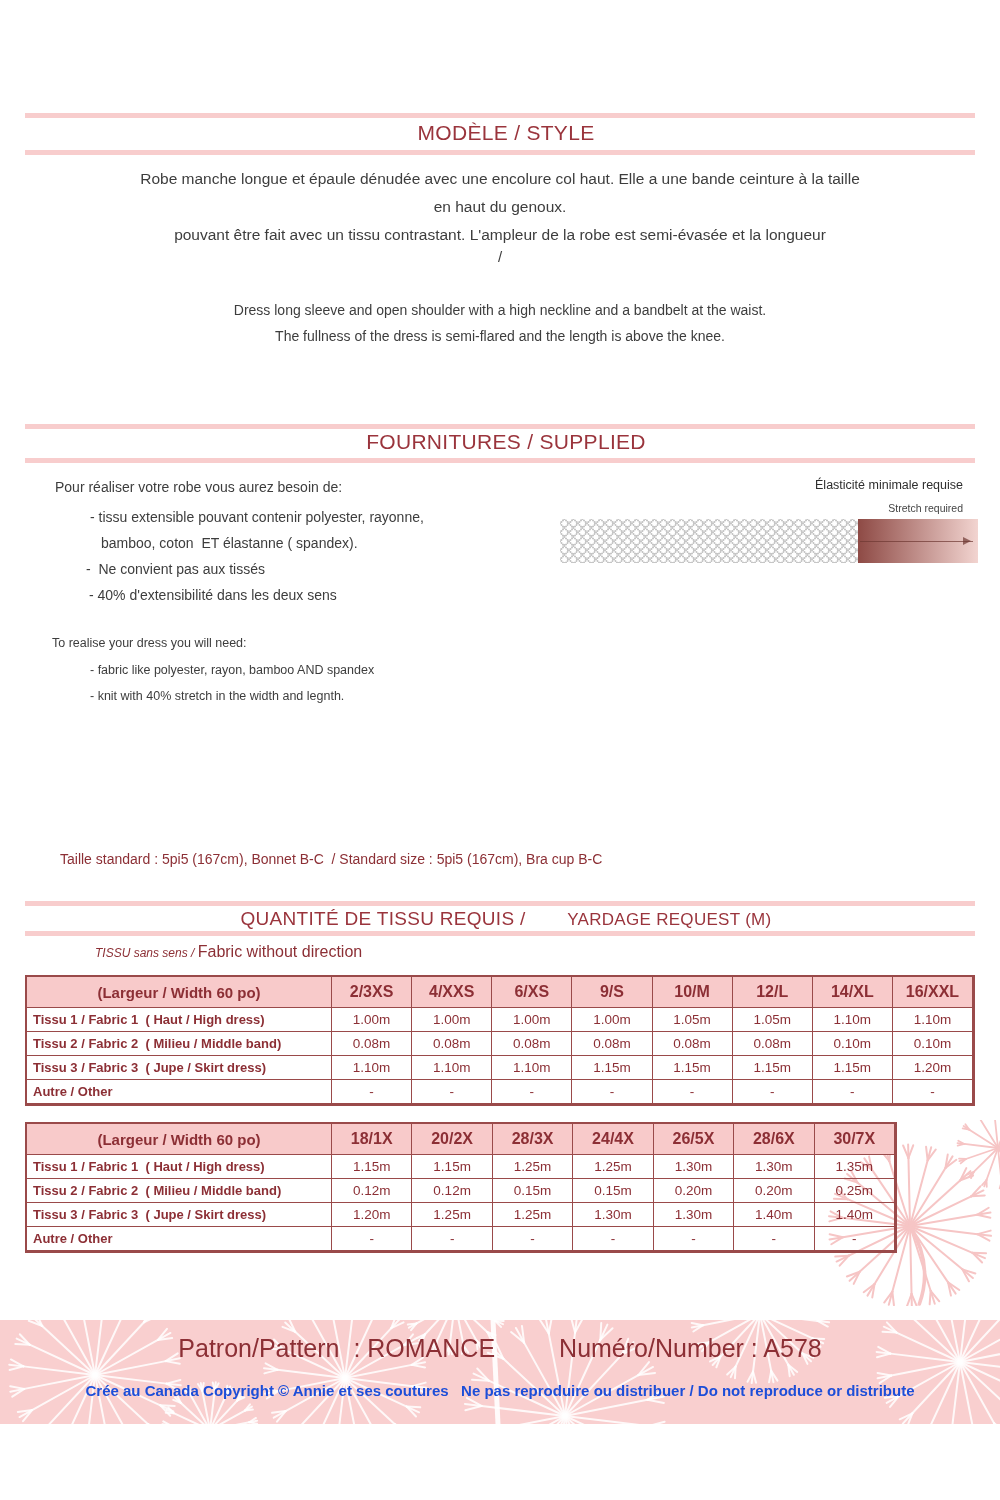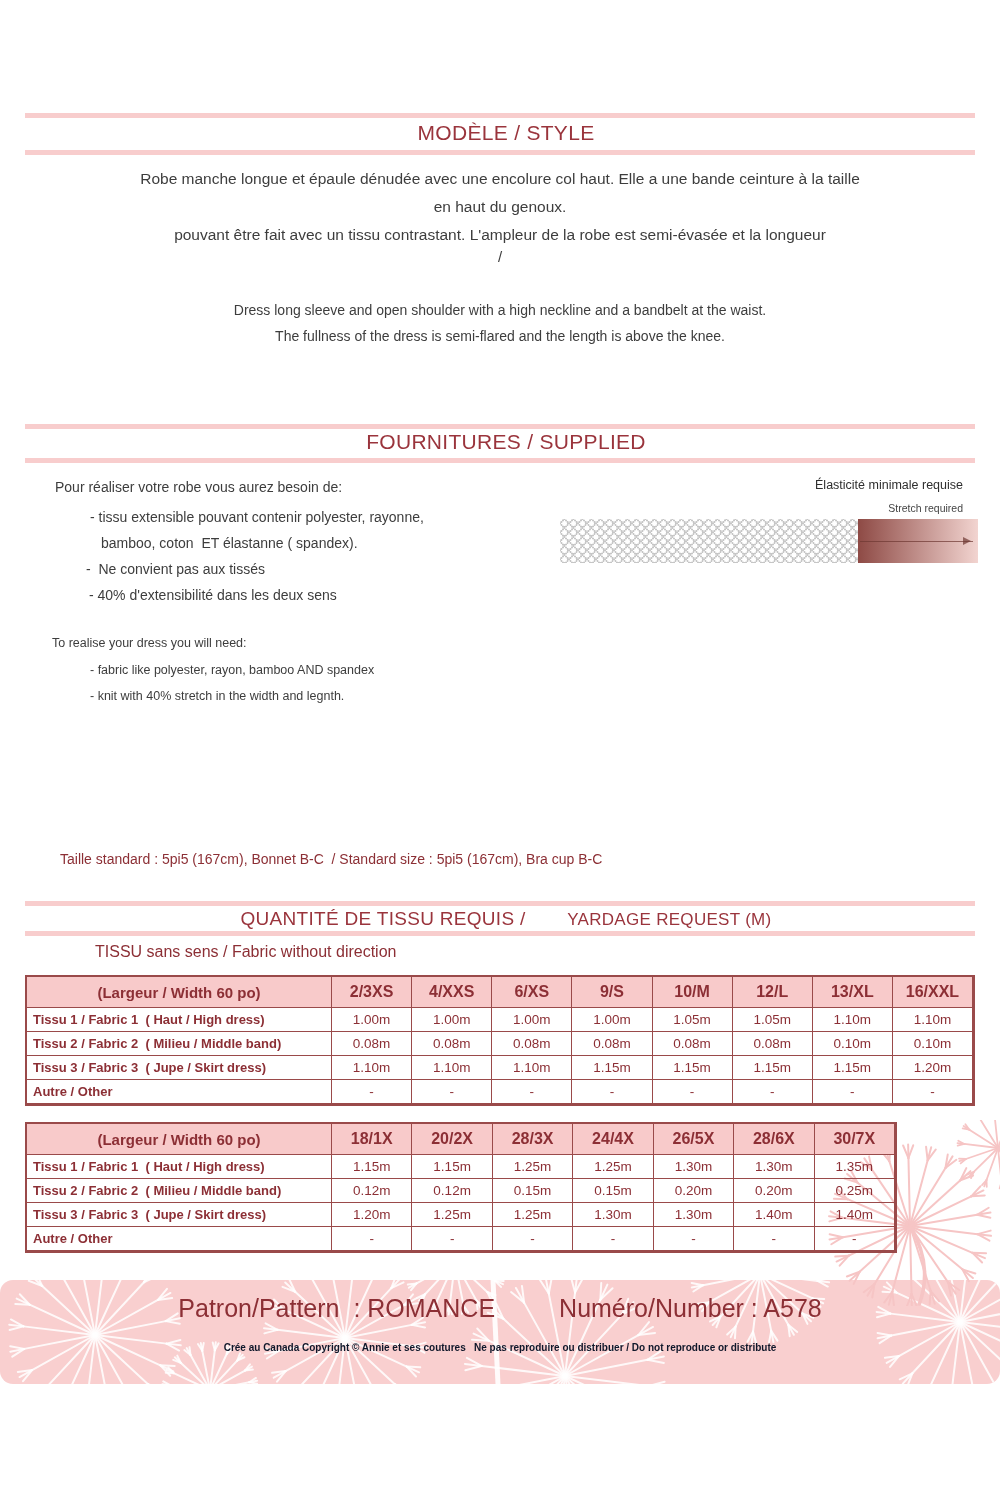--- a/index.html
+++ b/index.html
@@ -29,38 +29,38 @@
       radial-gradient(circle at center, rgba(0,0,0,0) 3px, #c6c6c6 3px 4px, rgba(0,0,0,0) 4.1px) 0 0/9px 9px repeat,
       radial-gradient(circle at center, rgba(0,0,0,0) 3px, #c6c6c6 3px 4px, rgba(0,0,0,0) 4.1px) 4.5px 4.5px/9px 9px repeat,
       #fff;}
   .grad{position:relative;width:120px;height:100%;background:linear-gradient(to right,#8e4a45,#f2d4d0);}
   .arrow{position:absolute;left:2px;right:5px;top:50%;border-top:1.5px solid rgba(110,55,50,.7);}
   .arrow::after{content:"";position:absolute;right:-2px;top:-5px;width:0;height:0;
     border:4.5px solid transparent;border-left:8px solid rgba(110,55,50,.7);}
   .sizeline{position:absolute;left:60px;top:851px;color:var(--maroon);font-size:14px;text-align:right;}
   .ytitle-fr{font-size:19px;} .ytitle-en{font-size:17px;margin-left:36px;}
   .subtitle{position:absolute;left:95px;top:943px;color:var(--maroon);}
-  .subtitle .p1{font-size:16px;} .subtitle .p2{font-size:16px;}
+  .subtitle .p1{font-size:12px;font-style:italic;} .subtitle .p2{font-size:16px;}
   .ytable{position:absolute;left:25px;display:grid;border:2px solid var(--tborder);
           color:var(--maroon);z-index:2;background:transparent;}
   #table1{top:975px;width:950px;}
   #table2{top:1122px;width:872px;}
   .cell{border-right:1.5px solid var(--tborder);border-bottom:1.5px solid var(--tborder);
         display:flex;align-items:center;justify-content:center;white-space:pre;}
   .cell.th{height:31px;background:var(--thbg);font-weight:bold;font-size:16px;}
   .cell.hlab{height:31px;background:var(--thbg);font-weight:bold;font-size:15px;}
   .cell.lab{height:24px;justify-content:flex-start;padding-left:6px;font-weight:bold;font-size:13px;}
   .cell.val{height:24px;font-size:13.5px;}
   #decor-right{position:absolute;left:780px;top:1120px;z-index:1;}
-  footer{position:absolute;left:0;top:1280px;width:1000px;height:104px;background:var(--footbg);overflow:hidden;border-radius:13px;}
+  footer{position:absolute;left:0;top:1320px;width:1000px;height:104px;background:var(--footbg);overflow:hidden;}
   #footer-decor{position:absolute;left:0;top:0;}
   .f1{position:absolute;top:14px;left:0;width:100%;display:flex;justify-content:center;gap:64px;
       color:var(--maroon);font-size:25px;z-index:2;}
-  .f2{position:absolute;top:62px;left:0;width:100%;text-align:center;color:#0f172a;
-      font-size:10px;font-weight:bold;z-index:2;}
+  .f2{position:absolute;top:62px;left:0;width:100%;text-align:center;color:#1d4ed8;
+      font-size:15px;font-weight:bold;z-index:2;}
 </style>
 </head>
 <body>
 
 <div class="page">
 
   <div class="hr" style="top:113px"></div>
   <div class="heading abs t" style="top:121px">MODÈLE / STYLE</div>
   <div class="hr" style="top:150px"></div>
 
@@ -263,21 +263,21 @@
     </svg>
 
   <div id="table1" class="ytable" style="grid-template-columns: 305px repeat(8, 1fr);">
       <div class="cell hlab">(Largeur / Width 60 po)</div>
       <div class="cell th">2/3XS</div>
       <div class="cell th">4/XXS</div>
       <div class="cell th">6/XS</div>
       <div class="cell th">9/S</div>
       <div class="cell th">10/M</div>
       <div class="cell th">12/L</div>
-      <div class="cell th">13/XL</div>
+      <div class="cell th">14/XL</div>
       <div class="cell th">16/XXL</div>
       <div class="cell lab">Tissu 1 / Fabric 1  ( Haut / High dress)</div>
       <div class="cell val">1.00m</div>
       <div class="cell val">1.00m</div>
       <div class="cell val">1.00m</div>
       <div class="cell val">1.00m</div>
       <div class="cell val">1.05m</div>
       <div class="cell val">1.05m</div>
       <div class="cell val">1.10m</div>
       <div class="cell val">1.10m</div>

